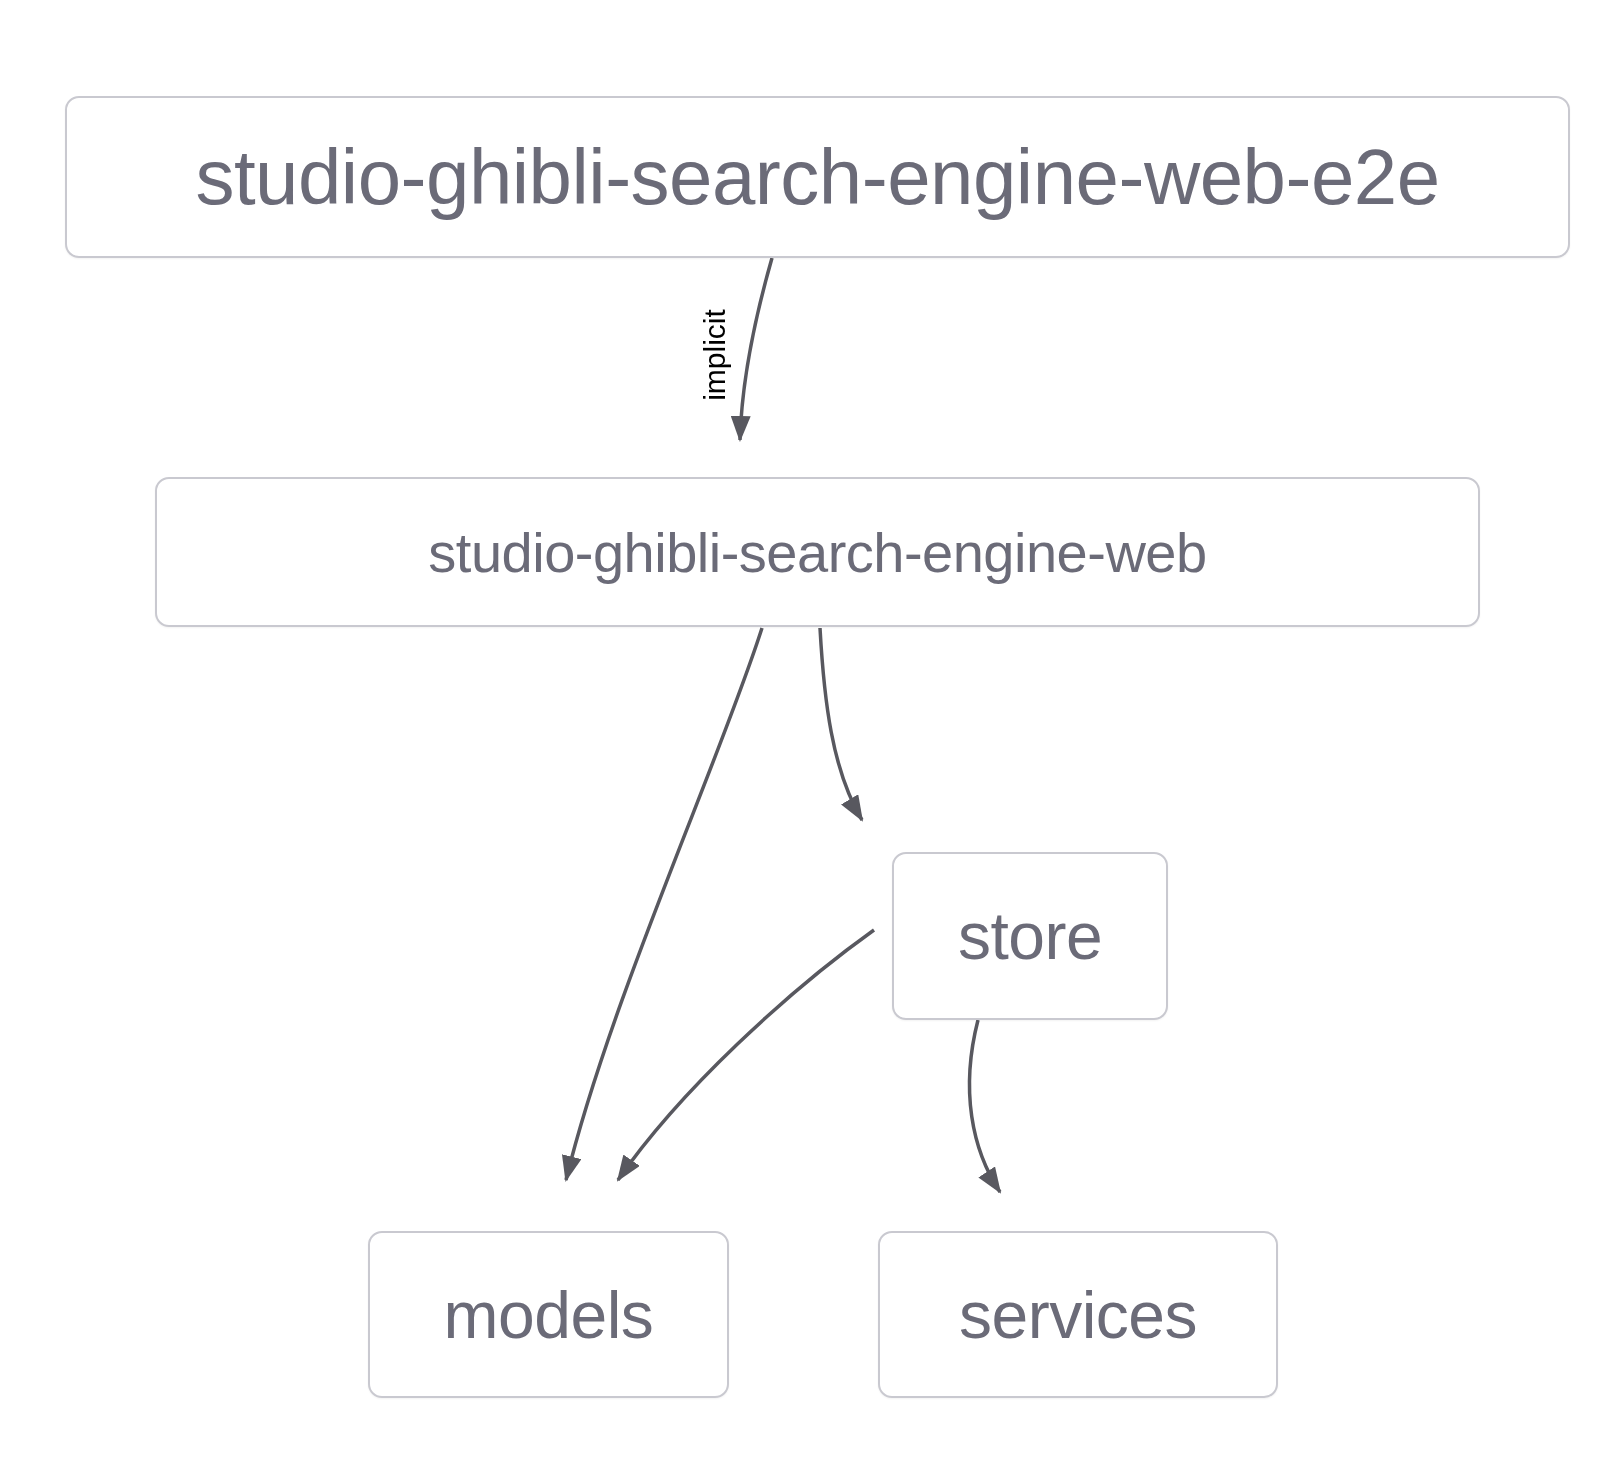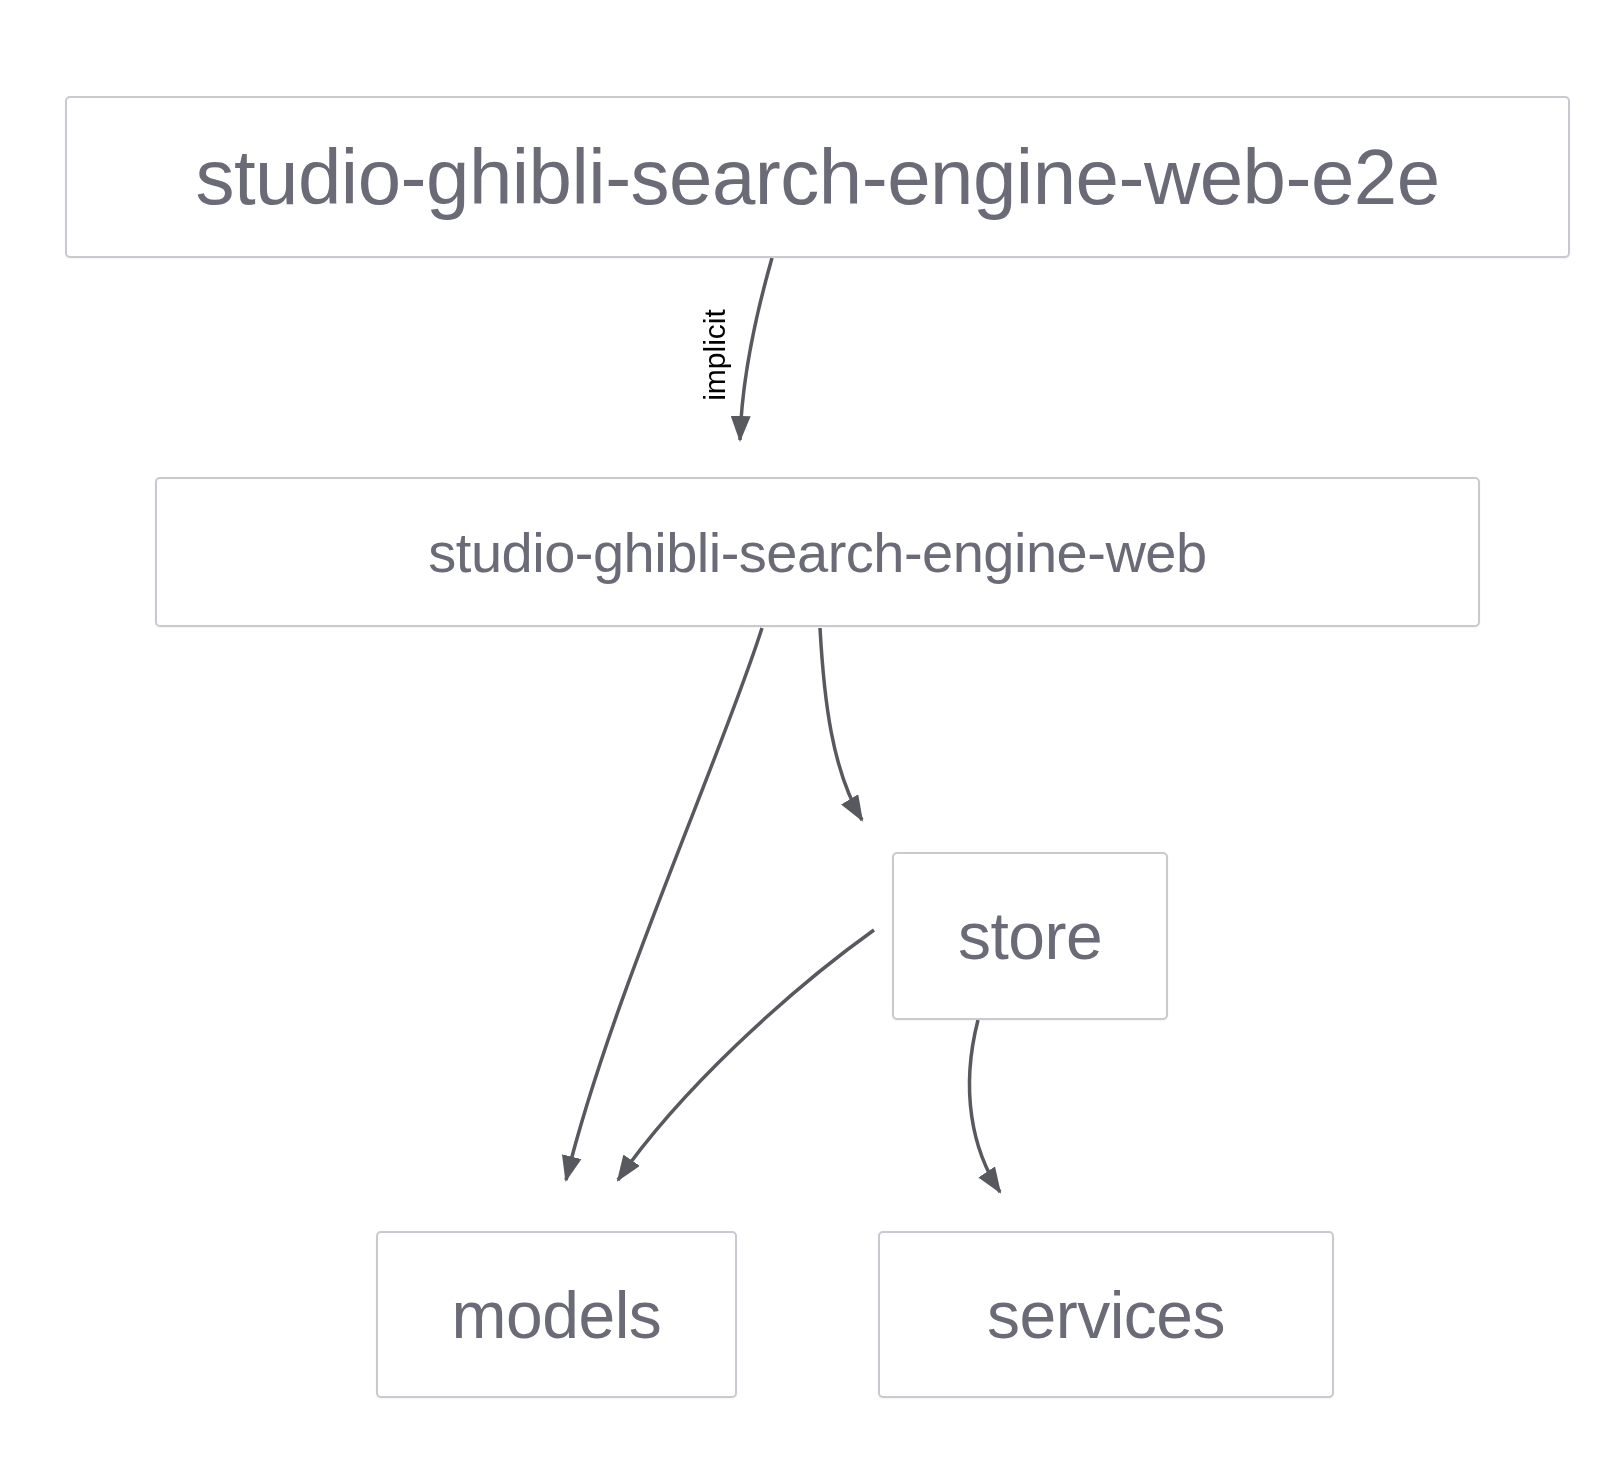--- a/index.html
+++ b/index.html
@@ -25,21 +25,21 @@
     top: 0;
     left: 0;
     width: 1606px;
     height: 1458px;
   }
   .graph-node {
     position: absolute;
     box-sizing: border-box;
     background: #ffffff;
     border: 2.5px solid #c9c9d0;
-    border-radius: 5px;
+    border-radius: 14px;
     display: flex;
     align-items: center;
     justify-content: center;
     box-shadow: 0 1px 2px rgba(0,0,0,0.05);
     z-index: 2;
   }
   .graph-node .node-label {
     color: #6b6b78;
     font-family: "Liberation Sans", sans-serif;
     font-weight: 400;
@@ -49,24 +49,24 @@
   
   #node-e2e      { left: 65px;  top: 96px;   width: 1505px; height: 162px; }
   #node-e2e .node-label { font-size: 78px; }
 
   #node-web      { left: 155px; top: 477px;  width: 1325px; height: 150px; }
   #node-web .node-label { font-size: 56px; }
 
   #node-store    { left: 872px; top: 852px;  width: 276px;  height: 168px; margin-left: 20px; }
   #node-store .node-label { font-size: 66px; }
 
-  #node-models   { left: 376px; top: 1231px; width: 361px;  height: 167px; }
+  #node-models   { left: 368px; top: 1231px; width: 361px;  height: 167px; }
   #node-models .node-label { font-size: 66px; }
 
-  #node-services { left: 878px; top: 1231px; width: 456px;  height: 167px; }
+  #node-services { left: 878px; top: 1231px; width: 400px;  height: 167px; }
   #node-services .node-label { font-size: 66px; }
 
   .edge-label-wrap {
     position: absolute;
     z-index: 3;
   }
   .edge-label-text {
     display: block;
     color: #000000;
     font-family: "Liberation Sans", sans-serif;

